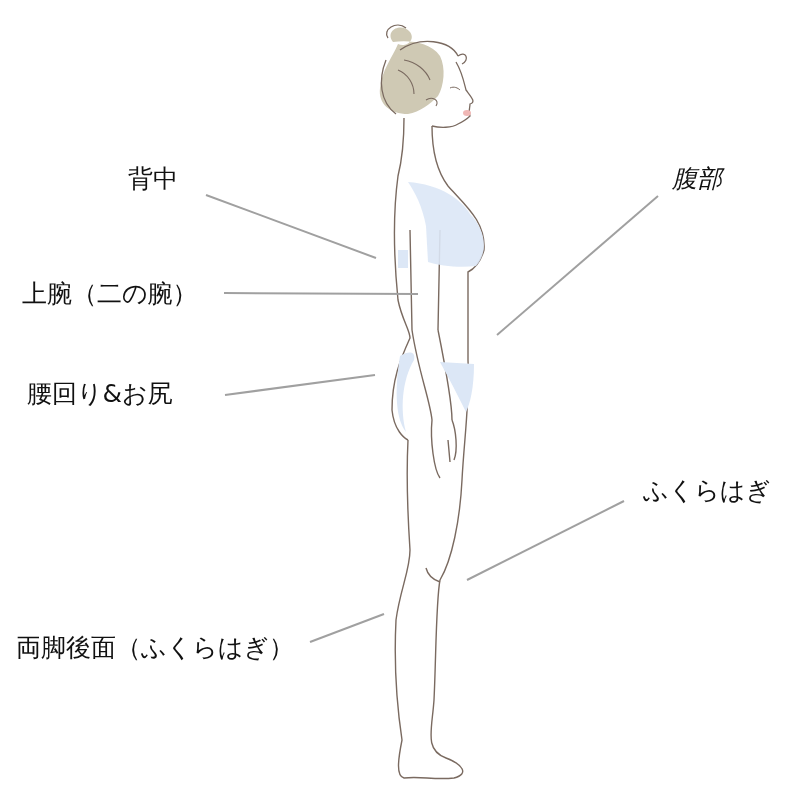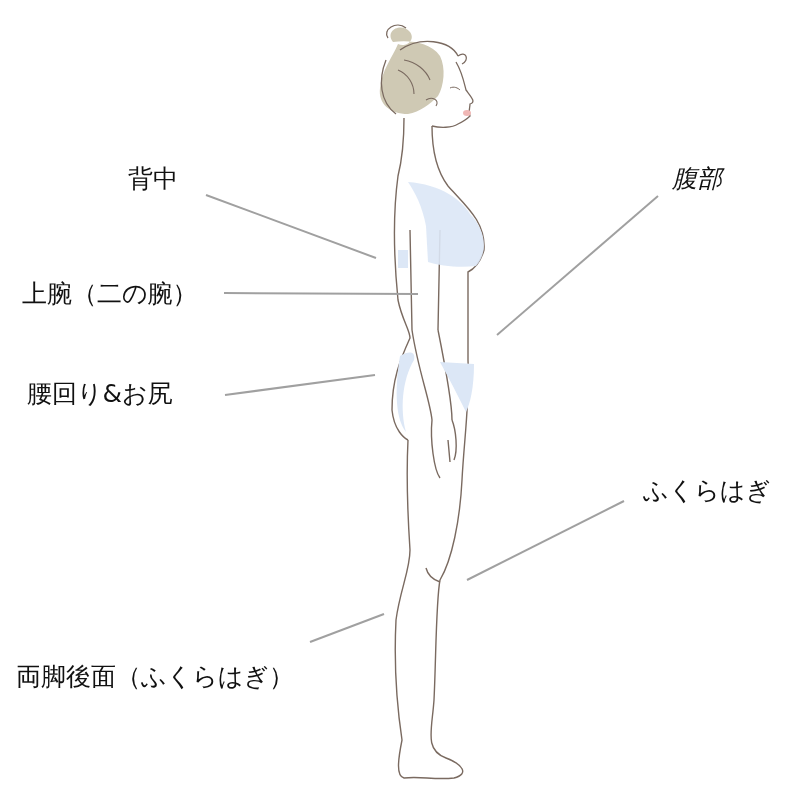--- a/index.html
+++ b/index.html
@@ -54,14 +54,14 @@
       <line x1="624" y1="501" x2="467" y2="580"></line>
       <line x1="310" y1="642" x2="384" y2="614"></line>
     </g>
   </svg>
 
   <div class="label" style="left:128px;top:166px;">背中</div>
   <div class="label" style="left:672px;top:166px;font-style:italic;">腹部</div>
   <div class="label" style="left:22px;top:281px;font-family:Liberation Serif, serif;">上腕（二の腕）</div>
   <div class="label" style="left:27px;top:381px;">腰回り&amp;お尻</div>
   <div class="label" style="left:643px;top:478px;">ふくらはぎ</div>
-  <div class="label" style="left:16px;top:664px;">両脚後面（ふくらはぎ）</div>
+  <div class="label" style="left:16px;top:635px;">両脚後面（ふくらはぎ）</div>
 </div>
 
 </body></html>

